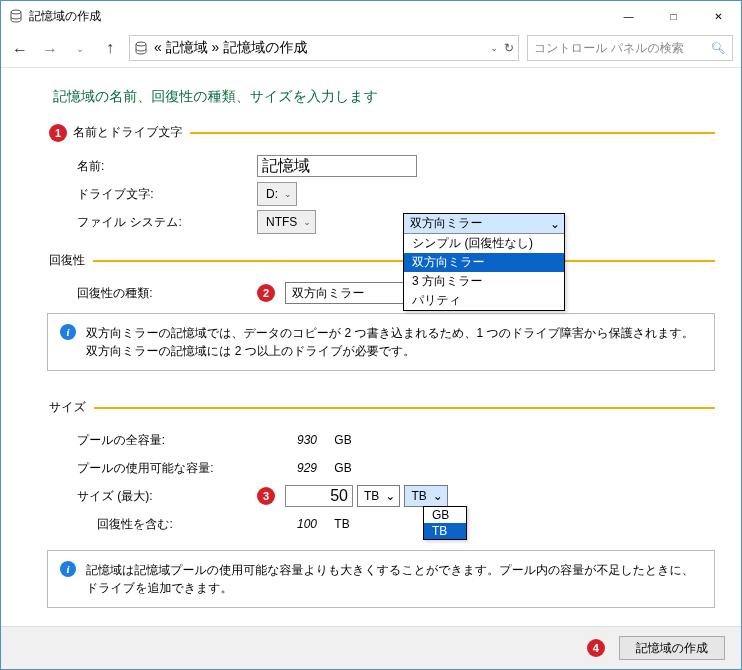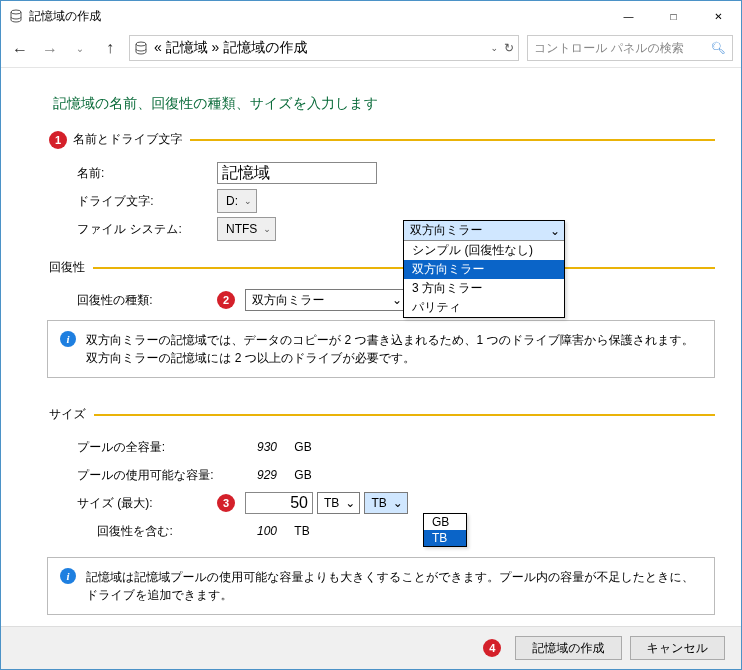--- a/index.html
+++ b/index.html
@@ -73,21 +73,21 @@
     color: #0a5a2a;
     color: #0c6b3f;
     color: #106e3e;
     color: #0c5f36;
     color: #0a6e3e;
     color: #0b6b3b;
     color: #0e6a2e; 
     color: #0d6a3a;
     color: #0c6535;
     font-size: 14px;
-    margin: 11px 0 18px 6px;
+    margin: 4px 0 18px 6px;
     color: #096a38;
   }
   .page-title { color:#0a6b3a; }
   fieldset.group {
     border: none;
     border-top: 2px solid #eab308;
     margin: 0 0 10px 0;
     padding: 8px 0 4px 0;
     position: relative;
   }
@@ -105,20 +105,21 @@
     font-size: 11px;
     font-weight: bold;
     margin-right: 6px;
     vertical-align: middle;
   }
   .row {
     display: flex;
     align-items: center;
     margin: 4px 0;
     min-height: 24px;
+    gap: 40px;
   }
   .lbl {
     width: 170px;
     padding-left: 30px;
     box-sizing: border-box;
   }
   .field input[type=text] {
     border: 1px solid #888;
     height: 20px;
     padding: 0 4px;
@@ -372,14 +373,13 @@
     <div class="info-box" style="margin-top:14px;">
       <span class="info-icon">i</span>
       <span>記憶域は記憶域プールの使用可能な容量よりも大きくすることができます。プール内の容量が不足したときに、ドライブを追加できます。</span>
     </div>
   </fieldset>
 </div>
 
 <div class="footer">
   <span class="badge">4</span>
   <button class="btn">記憶域の作成</button>
-  <button class="btn">キャンセル</button>
 </div>
 
 </body></html>

